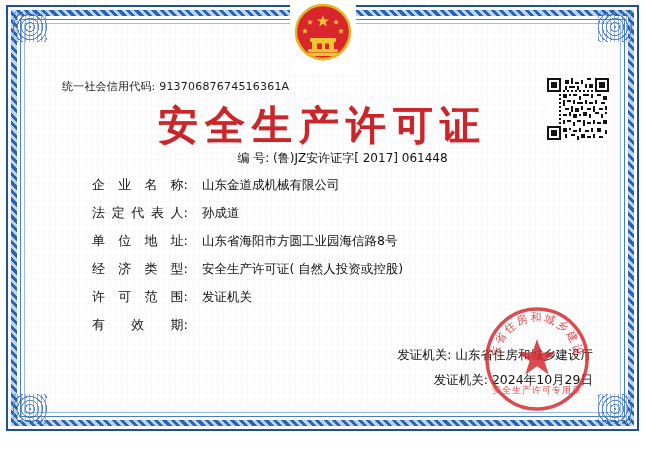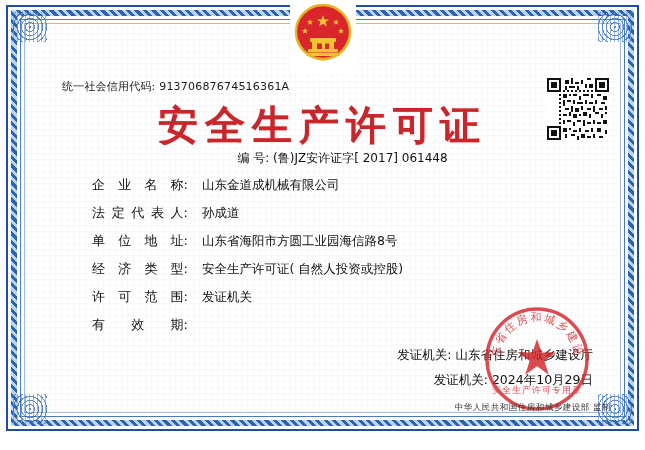--- a/index.html
+++ b/index.html
@@ -468,15 +468,14 @@
       <g fill="#d4262a">
         <polygon points="54,34 58.6,47.6 73,47.6 61.4,56.1 65.8,69.8 54,61.3 42.2,69.8 46.6,56.1 35,47.6 49.4,47.6"></polygon>
       </g>
       <text font-family="DejaVu Sans, sans-serif" font-size="11" fill="#d4262a" letter-spacing="2">
         <textPath href="#sealArc" startOffset="50%" text-anchor="middle">山东省住房和城乡建设厅</textPath>
       </text>
       <text x="54" y="88" text-anchor="middle" font-family="DejaVu Sans, sans-serif" font-size="9" fill="#d4262a" letter-spacing="1">安全生产许可专用章</text>
     </svg>
   </div>
 
-  <div class="footer-note">中华人民共和国住房和城乡建设部 监制</div>
 
 </div>
 
 </body></html>

